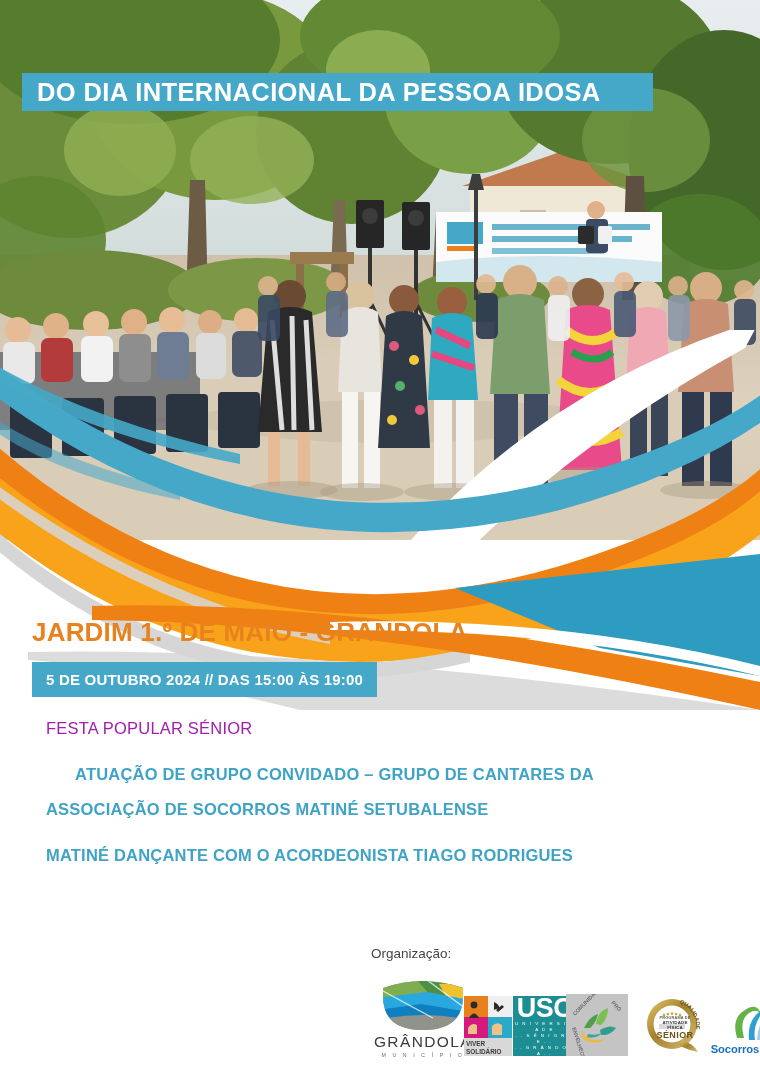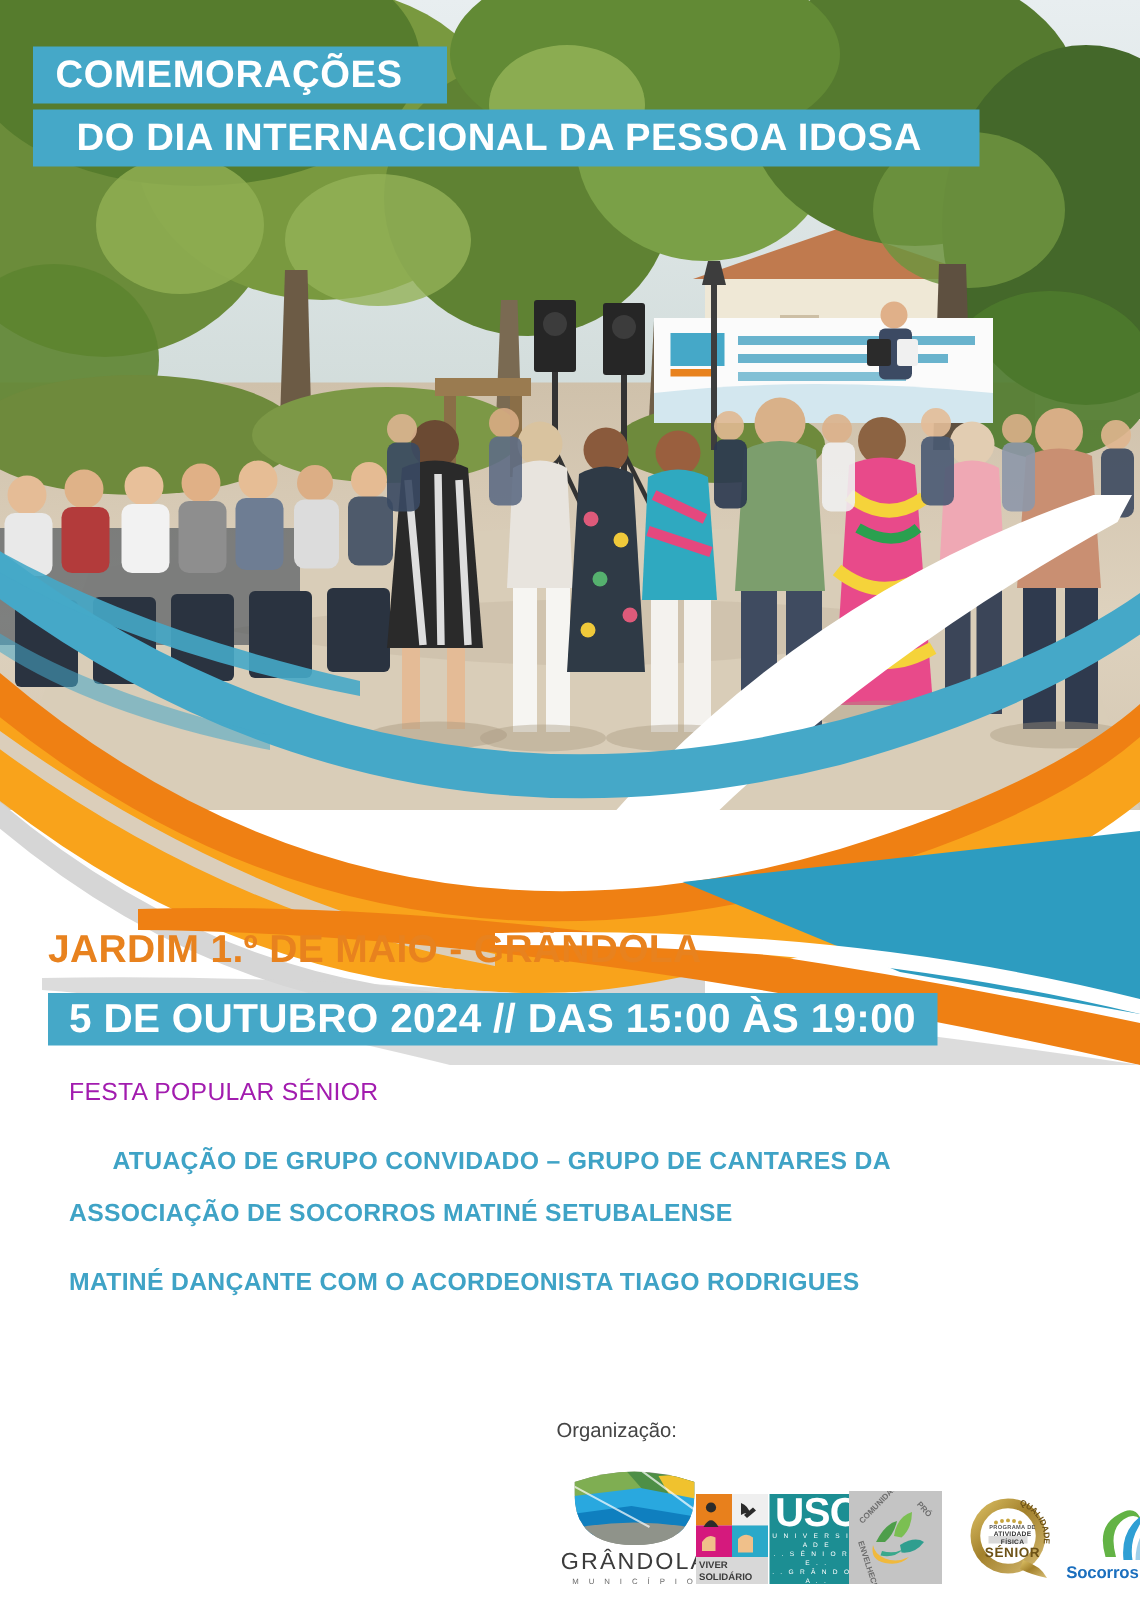--- a/index.html
+++ b/index.html
@@ -41,21 +41,21 @@
   }
   #title-line1 {
     left: 22px; top: 31px;
     width: 276px; height: 38px;
     padding-left: 15px;
     font-size: 25.5px;
   }
   #title-line2 {
     left: 22px; top: 73px;
     width: 631px; height: 38px;
-    padding-left: 29px;
+    padding-left: 15px;
     font-size: 25.5px;
   }
 
   
   .swoosh {
     position: absolute;
     left: 0; top: 330px;
     width: 760px; height: 380px;
     pointer-events: none;
   }
@@ -75,21 +75,21 @@
     color: #E8821E;
     letter-spacing: 0.2px;
     white-space: nowrap;
   }
   .date-badge {
     position: absolute;
     left: 32px; top: 62px;
     height: 35px;
     background: #45A8C8;
     color: #ffffff;
-    font-size: 27px;
+    font-size: 15px;
     font-weight: bold;
     display: flex;
     align-items: center;
     padding: 0 14px 0 14px;
     box-sizing: border-box;
     letter-spacing: 0.2px;
     white-space: nowrap;
   }
   .line-orange {
     position: absolute;
@@ -390,21 +390,20 @@
         <ellipse cx="292" cy="490" rx="46" ry="9" fill="#a8997f" opacity=".45"></ellipse>
         <ellipse cx="362" cy="492" rx="42" ry="9" fill="#a8997f" opacity=".4"></ellipse>
         <ellipse cx="452" cy="492" rx="48" ry="9" fill="#a8997f" opacity=".4"></ellipse>
         <ellipse cx="520" cy="494" rx="52" ry="9" fill="#a8997f" opacity=".45"></ellipse>
         <ellipse cx="592" cy="476" rx="52" ry="9" fill="#a8997f" opacity=".4"></ellipse>
         <ellipse cx="706" cy="490" rx="46" ry="9" fill="#a8997f" opacity=".4"></ellipse>
       </g>
     </svg>
   </div>
 
-  <div class="title-band" id="title-line1">COMEMORAÇÕES</div>
   <div class="title-band" id="title-line2">DO DIA INTERNACIONAL DA PESSOA IDOSA</div>
 
   <div class="swoosh">
     <svg width="760" height="380" viewBox="0 0 760 380">
 
       <path d="M760,40 L760,210 Q600,210 470,300 Q360,378 300,380 L760,380 Z" fill="#ffffff"></path>
       <path d="M745,18 Q560,120 430,260 Q350,350 300,380 L248,380 Q330,300 420,200 Q560,50 760,-10 Z" fill="#ffffff"></path>
 
       <path d="M-10,30 Q250,230 560,150 Q700,112 770,58 L770,86 Q690,144 560,180 Q250,258 -10,62 Z" fill="#45A8C8"></path>
 

